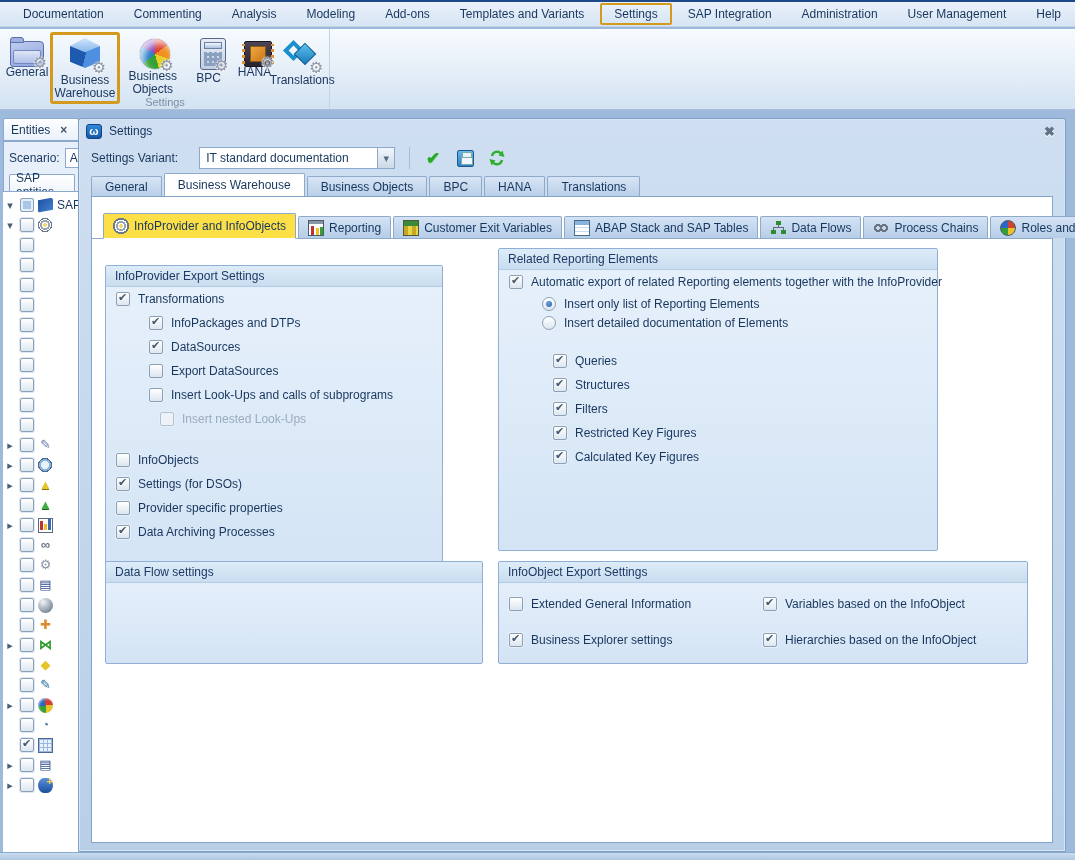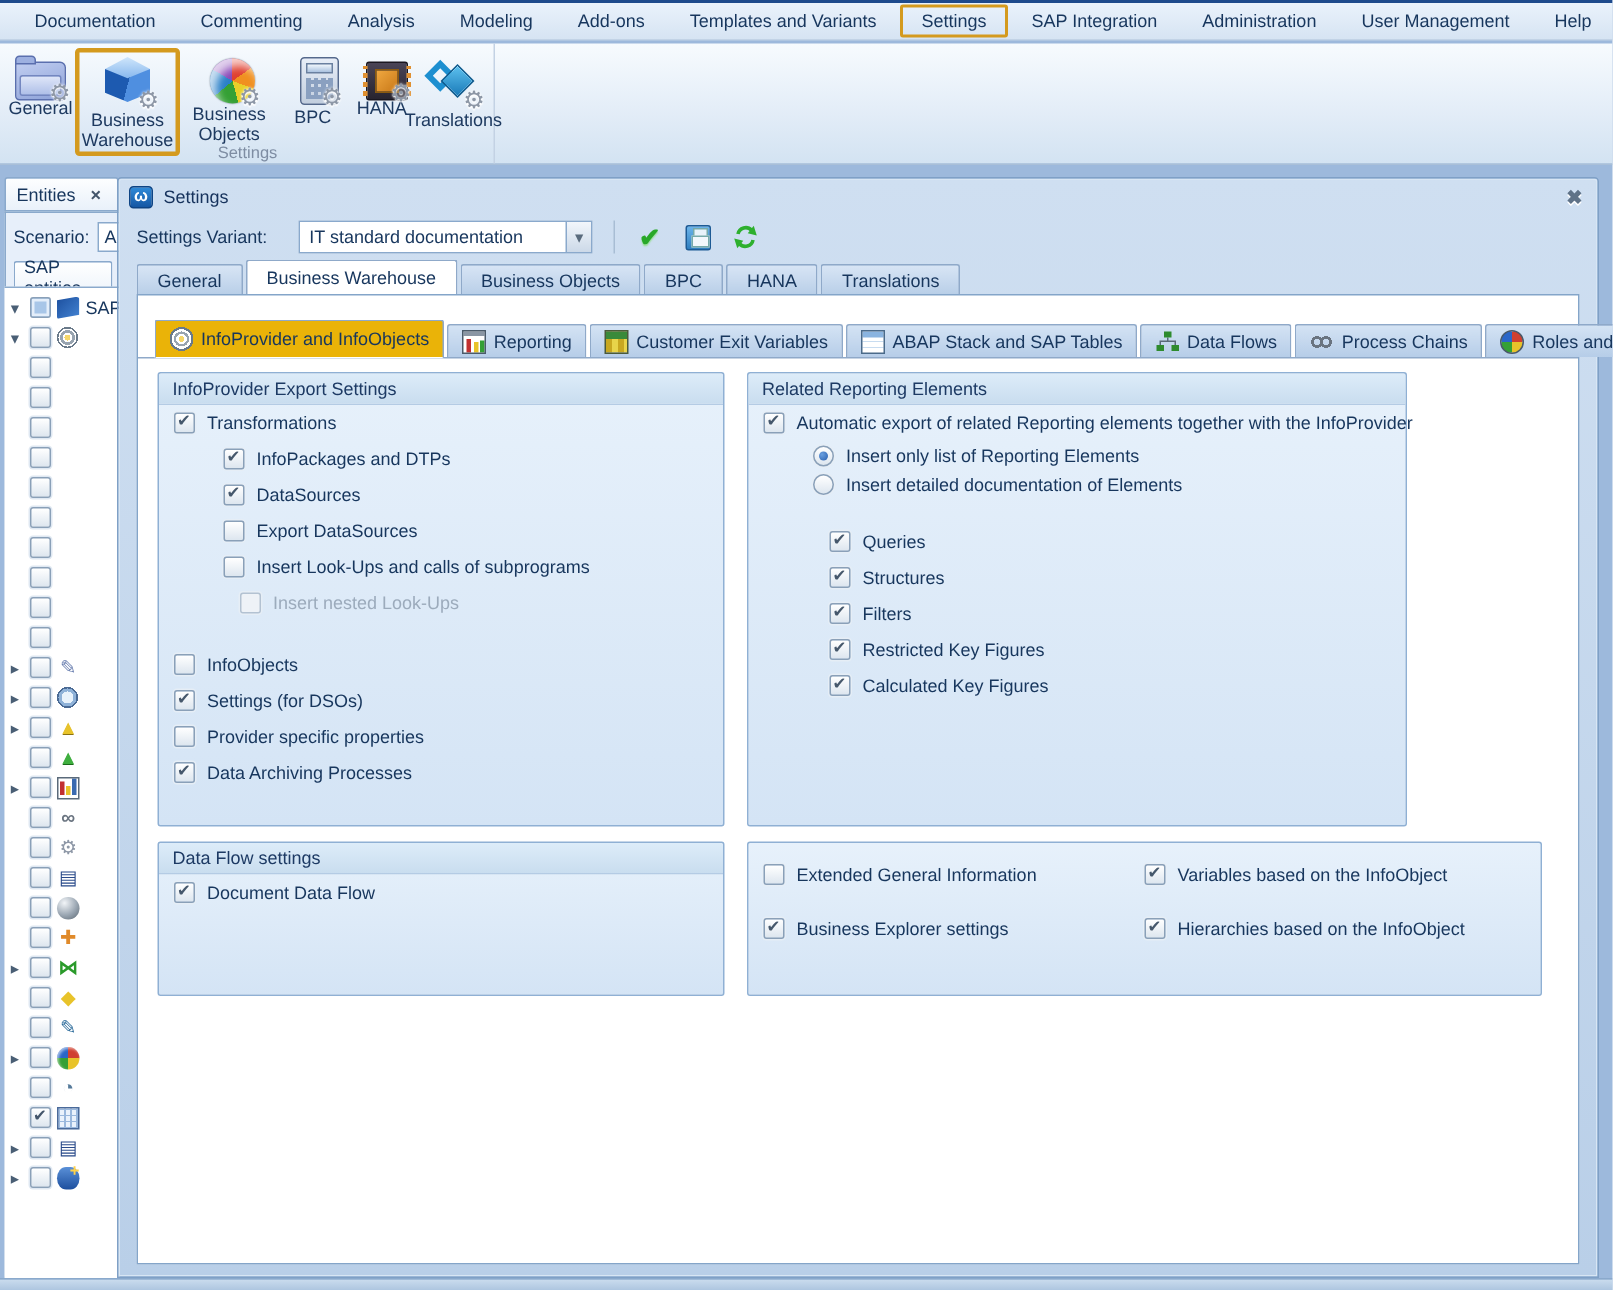--- a/index.html
+++ b/index.html
@@ -101,35 +101,35 @@
   .tb-save{position:relative}
   .tb-save i{display:block;width:17px;height:17px;border-radius:2px;background:linear-gradient(#6cb4ea,#2f7fc0);border:1px solid #1d5a94;position:relative}
   .tb-save i::before{content:"";position:absolute;left:4px;top:1px;width:8px;height:5px;background:#e8f2fa;border:1px solid #7aa}
   .tb-save i::after{content:"";position:absolute;left:3px;bottom:1px;width:10px;height:6px;background:#f2f7fc;border:1px solid #7aa}
   .swin-tabs{display:flex;align-items:flex-end;height:23px;padding-left:12px}
   .stab{height:20px;padding:0 13px;display:flex;align-items:center;background:linear-gradient(#d8e5f5,#b9cfe8);border:1px solid #8fa9c9;border-bottom:none;border-radius:2px 2px 0 0;margin-right:2px;white-space:nowrap;cursor:default}
   .stab.act-true{height:23px;background:#fff;position:relative;z-index:3}
   .swin-content{position:absolute;left:12px;right:12px;top:77px;bottom:8px;background:#fff;border:1px solid #84a5c9}
   .itabs{position:absolute;left:0;right:0;top:16px;height:26px;border-bottom:1px solid #8fa9c9;display:flex;align-items:flex-end;padding-left:11px}
   .itab{height:22px;display:flex;align-items:center;gap:5px;padding:0 9px;background:linear-gradient(#d4e3f4,#b6cde8);border:1px solid #8fa9c9;border-bottom:none;border-radius:2px 2px 0 0;margin-right:2px;white-space:nowrap;cursor:default}
-  .itab.act-true{height:26px;background:#eab308;margin-bottom:-1px;border-bottom:1px solid #fff;z-index:2}
+  .itab.act-true{height:26px;background:#fde047;margin-bottom:-1px;border-bottom:1px solid #fff;z-index:2}
   .iti{width:16px;height:16px;flex:none;position:relative}
   .it-target .iti{background:radial-gradient(circle at 8px 8px,#f5d76a 0 2px,#fff 2px 3.5px,#98a4b0 3.5px 5px,#fff 5px 6.5px,#6a7a8a 6.5px 8px,transparent 8px)}
   .it-report .iti{background:linear-gradient(#8a96a4,#8a96a4) 0 0/100% 3px,linear-gradient(#c23030,#c23030) 2px 5px/3px 9px,linear-gradient(#e8c32a,#e8c32a) 7px 7px/3px 7px,linear-gradient(#35a035,#35a035) 11px 6px/3px 8px,#fff;background-repeat:no-repeat;border:1px solid #4a5a6a}
   .it-exit .iti{background:linear-gradient(#3a8a3a,#3a8a3a) 0 0/100% 5px,repeating-linear-gradient(90deg,#c8a820 0 4px,#e8d44a 4px 8px);background-repeat:no-repeat;border:1px solid #4a5a3a}
   .it-abap .iti{background:linear-gradient(#8ab4e0,#8ab4e0) 0 0/100% 4px,repeating-linear-gradient(0deg,#fff 0 3px,#c8dcf0 3px 4px),#fff;background-repeat:no-repeat;border:1px solid #4a6a8a}
   .it-flow .iti{background:linear-gradient(#2e8b2e,#2e8b2e) 6px 1px/5px 4px,linear-gradient(#2e8b2e,#2e8b2e) 1px 10px/5px 4px,linear-gradient(#2e8b2e,#2e8b2e) 11px 10px/5px 4px,linear-gradient(#5a6a7a,#5a6a7a) 8px 5px/1px 3px,linear-gradient(#5a6a7a,#5a6a7a) 3px 7px/11px 1px,linear-gradient(#5a6a7a,#5a6a7a) 3px 8px/1px 2px,linear-gradient(#5a6a7a,#5a6a7a) 13px 8px/1px 2px;background-repeat:no-repeat}
   .it-chain .iti{background:radial-gradient(circle at 5px 8px,transparent 2px,#6a7480 2px 4px,transparent 4px),radial-gradient(circle at 11px 8px,transparent 2px,#6a7480 2px 4px,transparent 4px)}
   .it-roles .iti{background:conic-gradient(#d04030 0 25%,#e8c32a 25% 50%,#35a035 50% 75%,#2a66c8 75%);border-radius:50%;border:1px solid #4a5a6a}
 
   
   .grp{position:absolute;border:1px solid #8fb0d4;border-radius:2px;background:linear-gradient(#e7f1fb,#d4e4f5)}
   .grp-hd{height:21px;background:linear-gradient(#ddecf9,#c9ddef);border-bottom:1px solid #b4cbe4;display:flex;align-items:center;padding:0 9px;border-radius:2px 2px 0 0;color:#1d3a64}
   .grp-bd{padding-top:0}
-  .g1{left:13px;top:51px;width:378px;height:303px}
+  .g1{left:13px;top:68px;width:338px;height:303px}
   .g2{left:406px;top:51px;width:440px;height:303px}
   .g3{left:13px;top:364px;width:378px;height:103px}
   .g4{left:406px;top:364px;width:530px;height:103px}
   .crow{display:flex;align-items:center;gap:8px;height:24px;margin-left:10px;white-space:nowrap}
   .crow.kd-rd{height:19px}
   .crow.ind-1{margin-left:43px}
   .crow.ind-2{margin-left:54px}
   .crow.gp-true{margin-top:17px}
   .ctrl{width:14px;height:14px;flex:none;border:1px solid #8aa0b8;background:linear-gradient(#fff,#dde6ef);position:relative;box-shadow:0 0 0 1px #e6eef6}
   .ctrl.kd-cb{border-radius:2px}
@@ -675,29 +675,26 @@
             <span class="ctrl kd-cb st-checked"></span>
             <span class="lbl">Calculated Key Figures</span>
           </div>
         </div>
     </div>
 
     <div class="grp g3">
       <div class="grp-hd">Data Flow settings</div>
       <div class="grp-bd">
 
-          <div class="crow ind-0 kd-cb">
-            <span class="ctrl kd-cb st-checked"></span>
-            <span class="lbl">Document Data Flow</span>
-          </div>
 
         </div>
     </div>
 
     <div class="grp g4">
+      <div class="grp-hd">InfoObject Export Settings</div>
       <div class="grp-bd">
 
           <div class="crow ind-0 kd-cb">
             <span class="ctrl kd-cb st-unchecked"></span>
             <span class="lbl">Extended General Information</span>
           </div>
 
           <div class="crow ind-0 kd-cb">
             <span class="ctrl kd-cb st-checked"></span>
             <span class="lbl">Variables based on the InfoObject</span>

